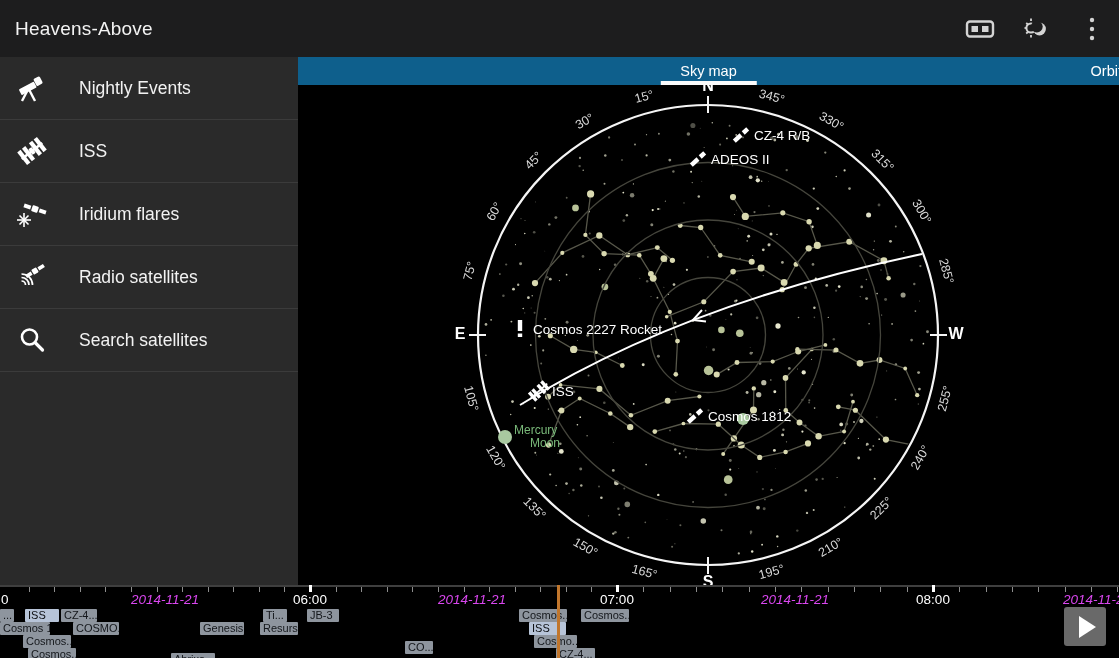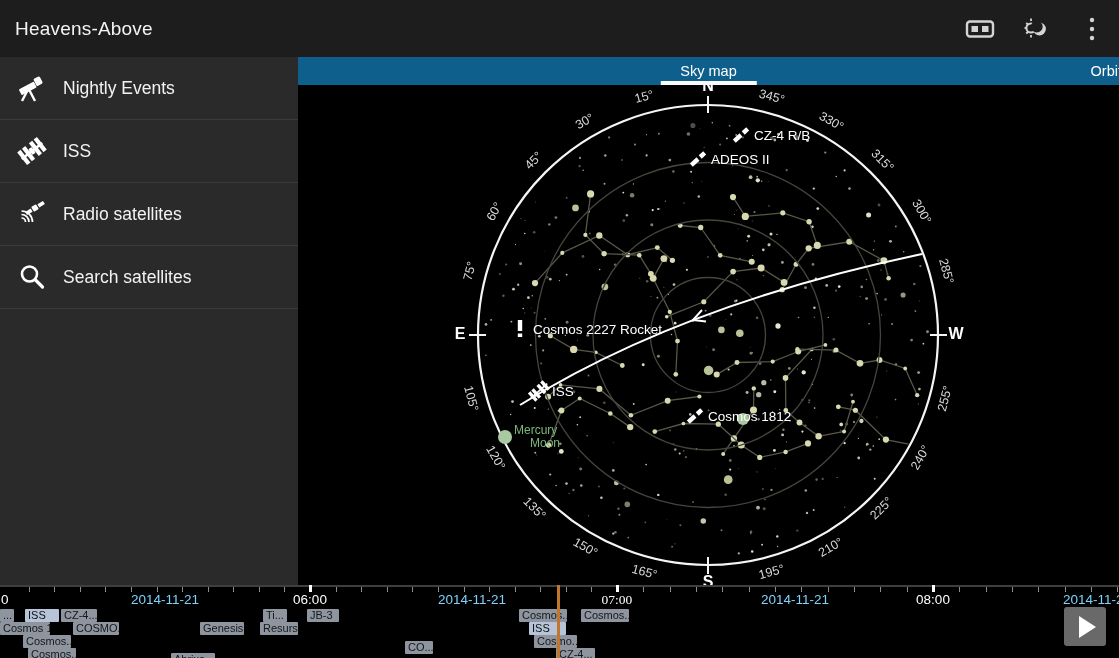--- a/index.html
+++ b/index.html
@@ -12,42 +12,42 @@
           display:flex;align-items:center;}
   #app-title{color:#f3f3f3;font-size:19px;margin-left:15px;letter-spacing:.2px;}
   #topbar-actions{margin-left:auto;display:flex;align-items:center;gap:22px;margin-right:10px;}
   .action-icon{display:flex;align-items:center;justify-content:center;width:34px;height:34px;cursor:pointer;}
 
   
   #content{position:absolute;left:0;top:57px;width:1119px;height:528px;display:flex;}
 
   
   #sidebar{width:298px;height:528px;background:#2a2a2a;flex:none;}
-  .side-item{height:63px;display:flex;align-items:center;border-bottom:1px solid #3b3b3b;cursor:pointer;}
+  .side-item{height:63px;display:flex;align-items:center;border-bottom:1px solid #3b3b3b;cursor:pointer;gap:16px;}
   .side-item .icn{width:34px;height:34px;margin:0 14px 0 15px;flex:none;display:flex;align-items:center;justify-content:center;}
   .side-item .lbl{color:#f2f2f2;font-size:17.5px;}
 
   
   #map-panel{flex:1;position:relative;background:#0ea5e9;overflow:hidden;}
   #tabbar{position:absolute;left:0;top:0;right:0;height:28px;background:#0e5f8c;}
   #tab-skymap{position:absolute;left:50%;top:0;transform:translateX(-50%);height:28px;
               color:#fff;font-size:14.5px;display:flex;align-items:center;cursor:pointer;}
   #tab-skymap:after{content:"";position:absolute;left:-20px;right:-20px;bottom:0;height:4px;background:#fafafa;}
   #tab-orbit{position:absolute;right:-3px;top:0;height:28px;color:#fff;font-size:14.5px;
              display:flex;align-items:center;cursor:pointer;}
   #skymap{position:absolute;left:0;top:28px;}
 
   
   #timeline{position:absolute;left:0;top:585px;width:1119px;height:73px;background:#000;overflow:hidden;}
   .tl-tick{position:absolute;top:2px;width:1px;height:5px;background:#8d8d8d;}
   .tl-tick.hour{top:0;width:3px;height:7px;background:#fff;}
   #tl-line{position:absolute;left:0;top:0;width:100%;height:2px;background:#3f3f3f;}
   .tl-hour{position:absolute;top:7px;transform:translateX(-50%);color:#fff;font-size:13.5px;}
   .tl-hour.edge{transform:none;}
-  .tl-date{position:absolute;top:7px;transform:translateX(-50%);color:#7dd3fc;font-size:13.5px;white-space:nowrap;}
+  .tl-date{position:absolute;top:7px;transform:translateX(-50%);color:#d946ef;font-size:13.5px;white-space:nowrap;font-style:italic;}
   .tl-date.edge{transform:none;}
   #tl-cursor{position:absolute;top:0;width:3px;height:73px;background:#c1762c;}
   .chip{position:absolute;height:13px;line-height:13px;background:#8e959e;color:#14171b;
         font-size:11px;padding:0 3px;overflow:hidden;white-space:nowrap;border-radius:1px;cursor:pointer;}
   .chip.sel{background:#b7c4d8;color:#0d0f12;}
   #play-btn{position:absolute;right:13px;top:22px;width:42px;height:39px;background:#696969;
             border-radius:3px;display:flex;align-items:center;justify-content:center;cursor:pointer;}
   #play-btn .tri{width:0;height:0;border-left:17px solid #fff;border-top:11px solid transparent;
                  border-bottom:11px solid transparent;margin-left:4px;}
 </style>
@@ -114,20 +114,38 @@
       <rect x="-13" y="-1.3" width="26" height="2.6"></rect>
       <rect x="-12.5" y="-8" width="4.2" height="16"></rect>
                 <rect x="-6.5" y="-8" width="4.2" height="16"></rect>
       <rect x="2.3" y="-8" width="4.2" height="16"></rect>
                 <rect x="8.3" y="-8" width="4.2" height="16"></rect>
       <rect x="-2" y="-3.5" width="4" height="7" rx="1"></rect>
     </g>
             </svg>
           </span>
           <span class="lbl">ISS</span>
+        </div>
+        <div class="side-item">
+          <span class="icn">
+            <svg width="32" height="30" viewBox="0 0 32 30">
+    <g transform="translate(19,10) rotate(18)" fill="#fff">
+      <rect x="-3.2" y="-3.2" width="6.4" height="6.4" rx="1"></rect>
+      <rect x="-11.5" y="-2" width="7" height="4"></rect>
+                <rect x="4.5" y="-2" width="7" height="4"></rect>
+    </g>
+    <g stroke="#fff" stroke-width="1.6">
+      <line x1="8" y1="14" x2="8" y2="28"></line>
+                <line x1="1" y1="21" x2="15" y2="21"></line>
+      <line x1="3.5" y1="16.5" x2="12.5" y2="25.5"></line>
+                <line x1="12.5" y1="16.5" x2="3.5" y2="25.5"></line>
+    </g>
+            </svg>
+          </span>
+          <span class="lbl">Iridium flares</span>
         </div>
         <div class="side-item">
           <span class="icn">
             <svg width="32" height="30" viewBox="0 0 32 30">
     <g transform="translate(19,9) rotate(-32)" fill="#fff">
       <rect x="-2.8" y="-2.8" width="5.6" height="5.6" rx="1"></rect>
       <rect x="-10.5" y="-1.8" width="6.5" height="3.6"></rect>
                 <rect x="4" y="-1.8" width="6.5" height="3.6"></rect>
     </g>
     <g stroke="#fff" stroke-width="1.7" fill="none">
@@ -723,21 +741,21 @@
       <div class="tl-tick" style="left: 1012px;"></div>
       <div class="tl-tick" style="left: 1038.33px;"></div>
       <div class="tl-tick" style="left: 1064.67px;"></div>
       <div class="tl-tick" style="left: 1091px;"></div>
       <div class="tl-tick" style="left: 1117.33px;"></div>
       <div class="tl-tick hour" style="left: 309px;"></div>
       <div class="tl-tick hour" style="left: 616px;"></div>
       <div class="tl-tick hour" style="left: 932px;"></div>
       <div class="tl-hour edge" style="left: 1px;">0</div>
       <div class="tl-hour" style="left: 310px;">06:00</div>
-      <div class="tl-hour" style="left: 617px; font-family: Liberation Serif, serif;">07:00</div>
+      <div class="tl-hour" style="left: 617px;">07:00</div>
       <div class="tl-hour" style="left: 933px;">08:00</div>
       <div class="tl-date" style="left: 165px;">2014-11-21</div>
       <div class="tl-date" style="left: 472px;">2014-11-21</div>
       <div class="tl-date" style="left: 795px;">2014-11-21</div>
       <div class="tl-date edge" style="left: 1063px;">2014-11-21</div>
       <div class="chip" style="left: 0px; top: 24px; width: 14px;">...</div>
       <div class="chip sel" style="left: 25px; top: 24px; width: 34px;">ISS</div>
       <div class="chip" style="left: 61px; top: 24px; width: 36px;">CZ-4...</div>
       <div class="chip" style="left: 171px; top: 24px; width: 44px; margin-top: 44px;">Abrixa...</div>
       <div class="chip" style="left: 263px; top: 24px; width: 24px;">Ti...</div>

